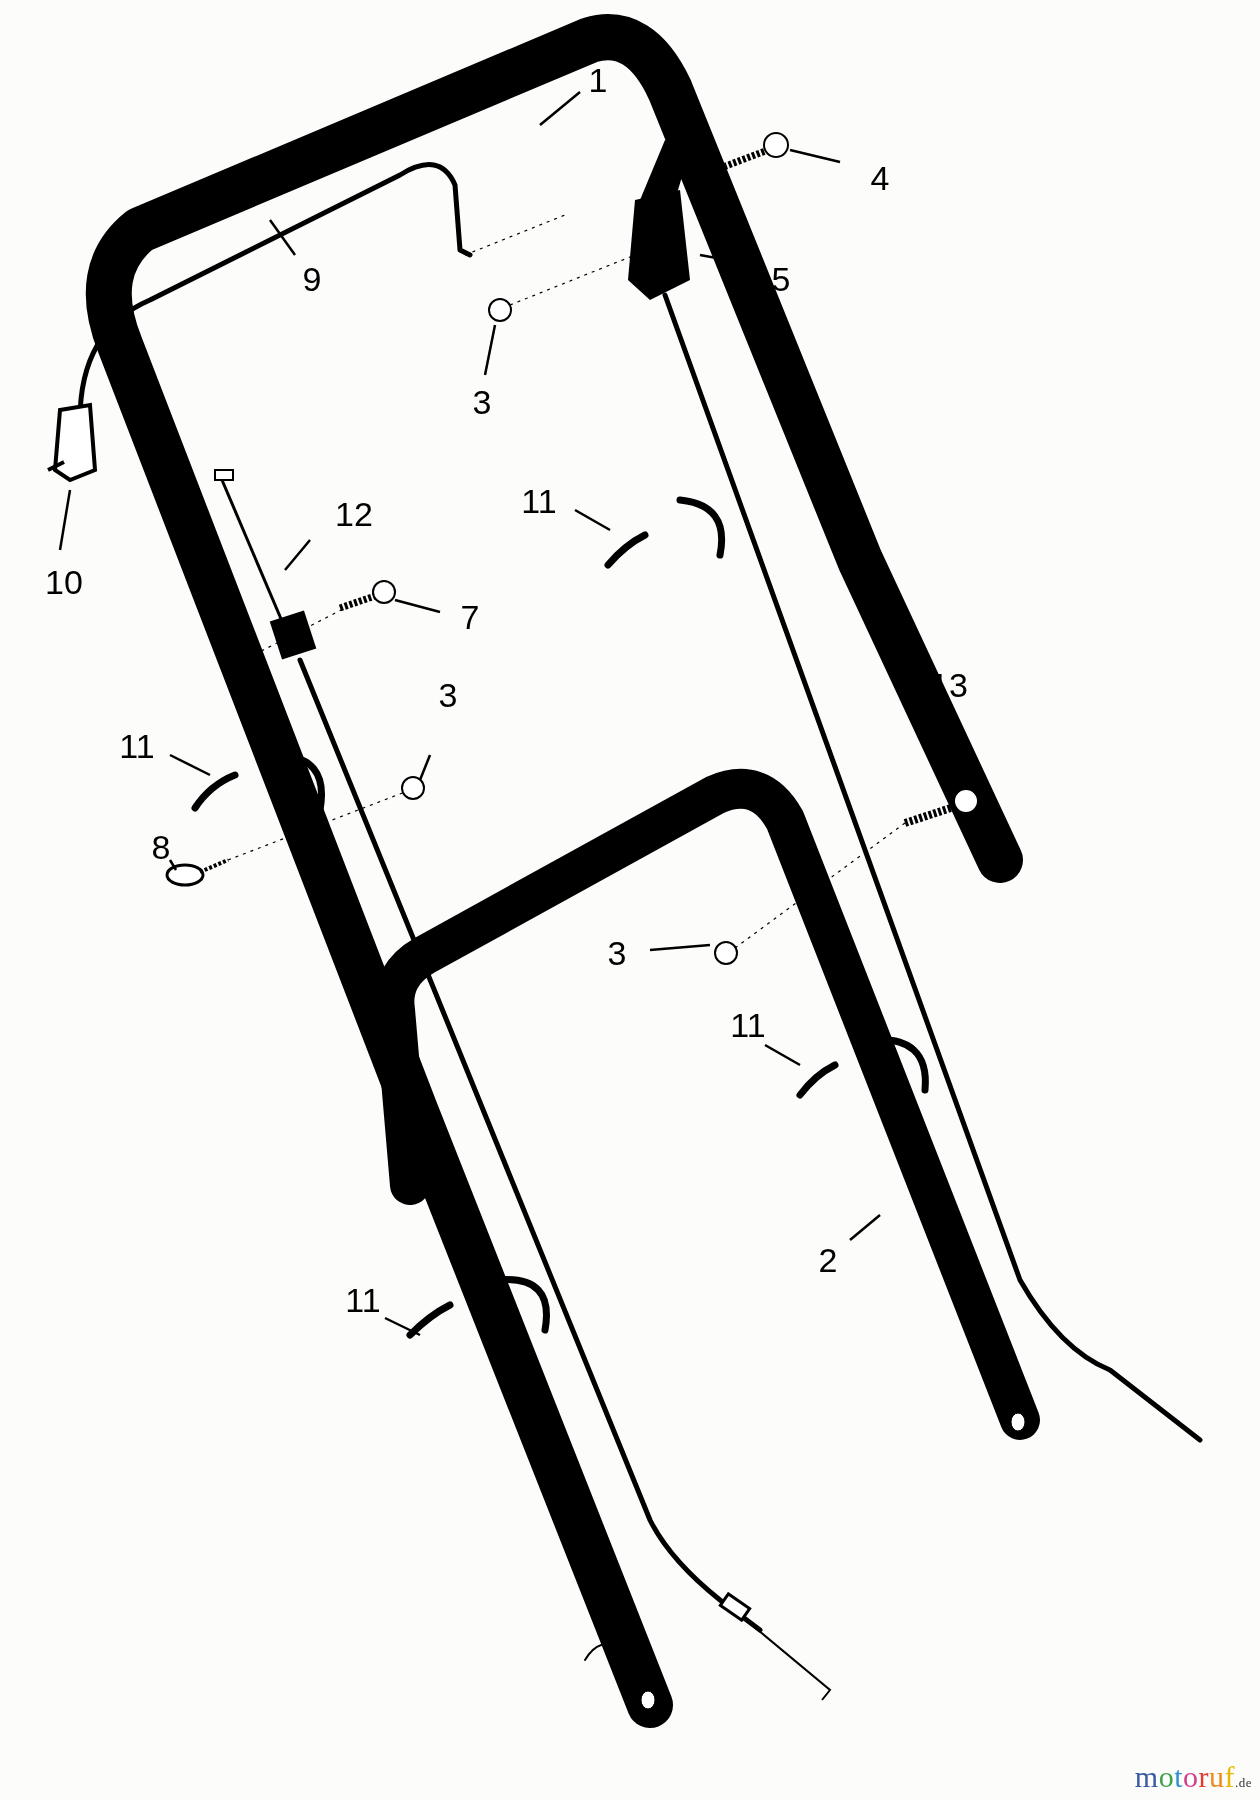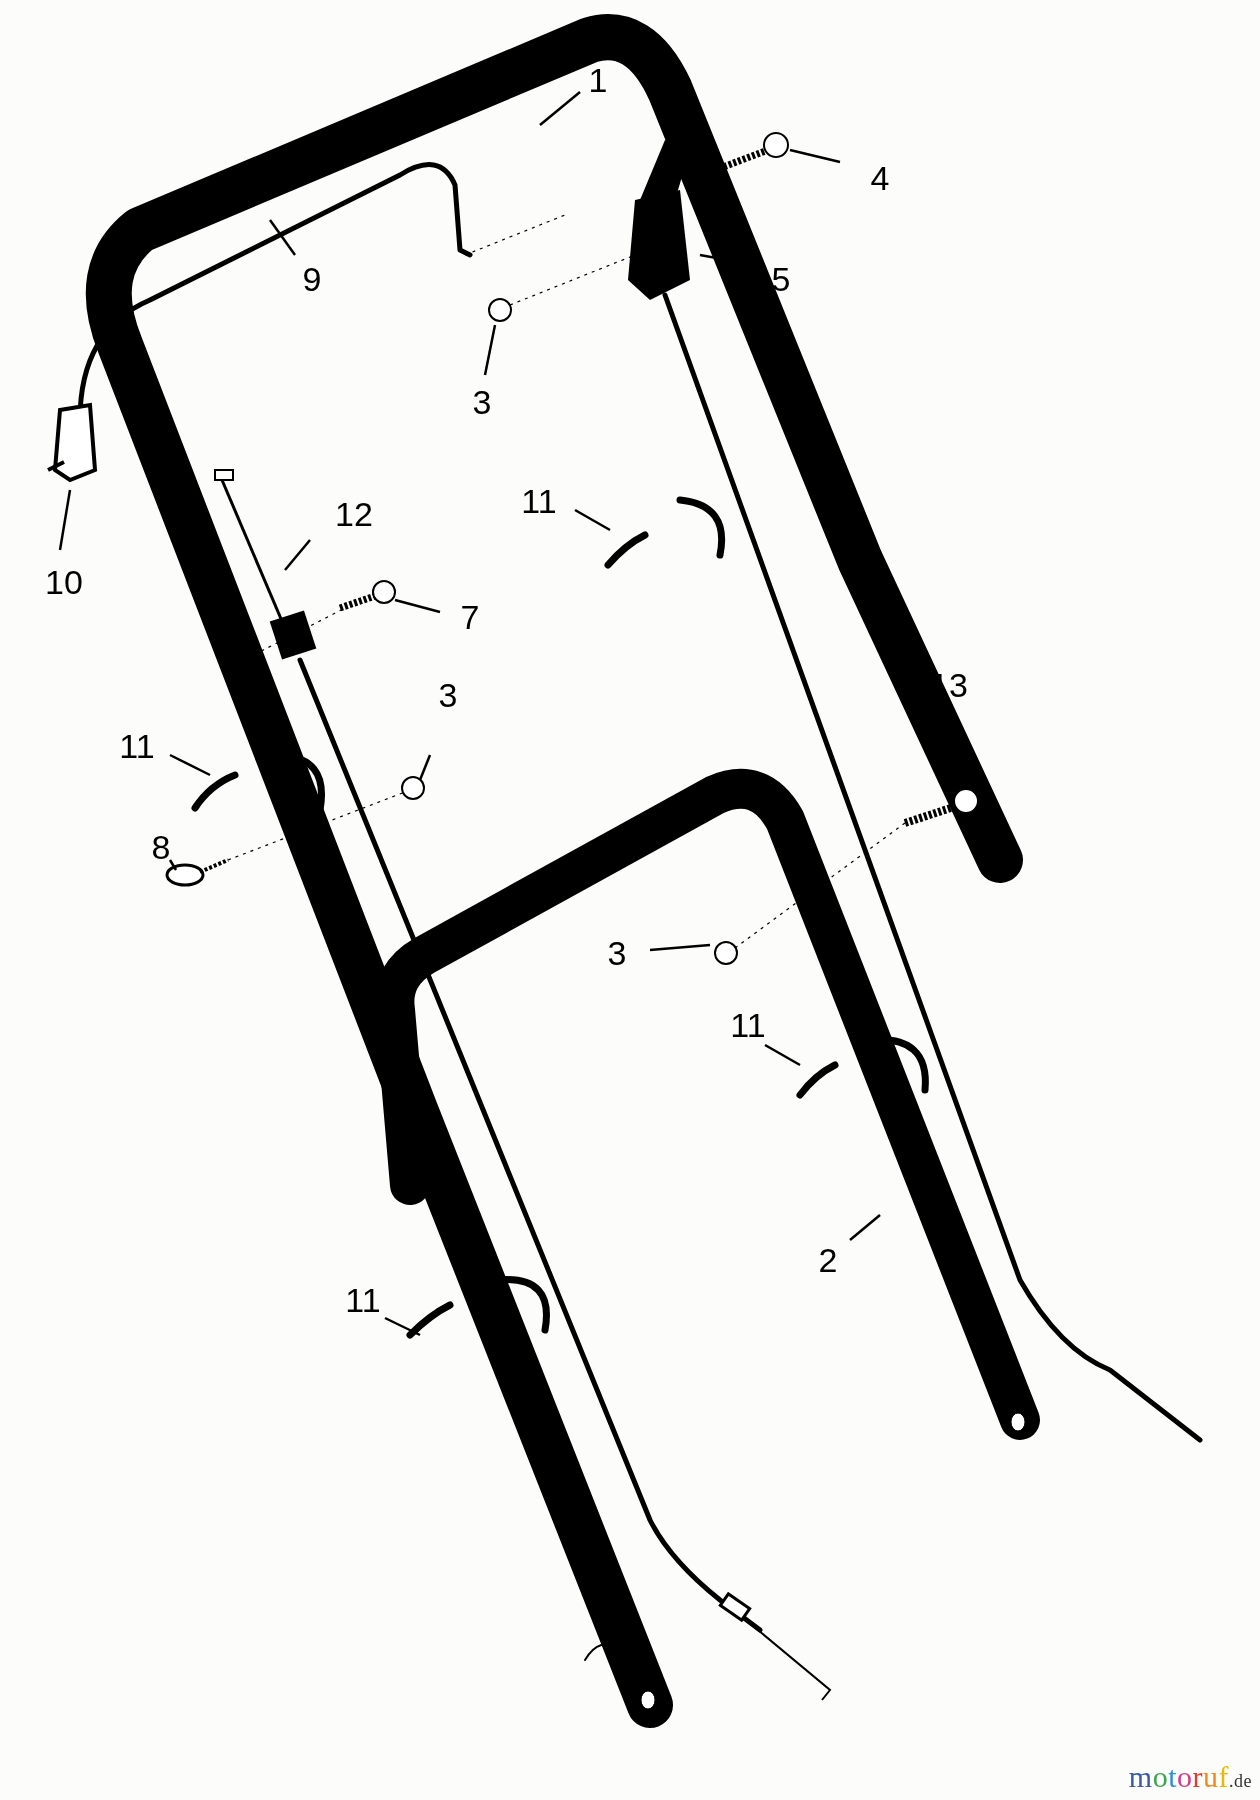--- a/index.html
+++ b/index.html
@@ -4,21 +4,21 @@
   <style>
     html, body { margin: 0; padding: 0; background: #fcfdfb; }
     body { width: 1260px; height: 1800px; position: relative; overflow: hidden;
            font-family: "Liberation Sans", sans-serif; }
     #diagram { position: absolute; left: 0; top: 0; width: 1260px; height: 1800px; }
     .label { position: absolute; font-size: 34px; color: #000; line-height: 1;
              transform: translate(-50%, -50%); white-space: nowrap; }
     .wm { position: absolute; right: 8px; bottom: 6px; font-family: "Liberation Serif", serif;
           font-size: 30px; letter-spacing: 0.5px; }
     .wm span { display: inline-block; }
-    .wm .tld { font-size: 18px; color: #333; }
+    .wm .tld { font-size: 13px; color: #333; }
     .tube { fill: none; stroke: #000; stroke-linejoin: round; stroke-linecap: round; }
     .cable { fill: none; stroke: #000; stroke-linecap: round; stroke-linejoin: round; }
     .lead { stroke: #000; stroke-width: 2.5; }
     .dash { stroke: #000; stroke-width: 1.2; stroke-dasharray: 3 5; }
     .part { fill: #000; }
     .hw { fill: #fff; stroke: #000; stroke-width: 2; }
   </style>
 </head>
 <body>
 

